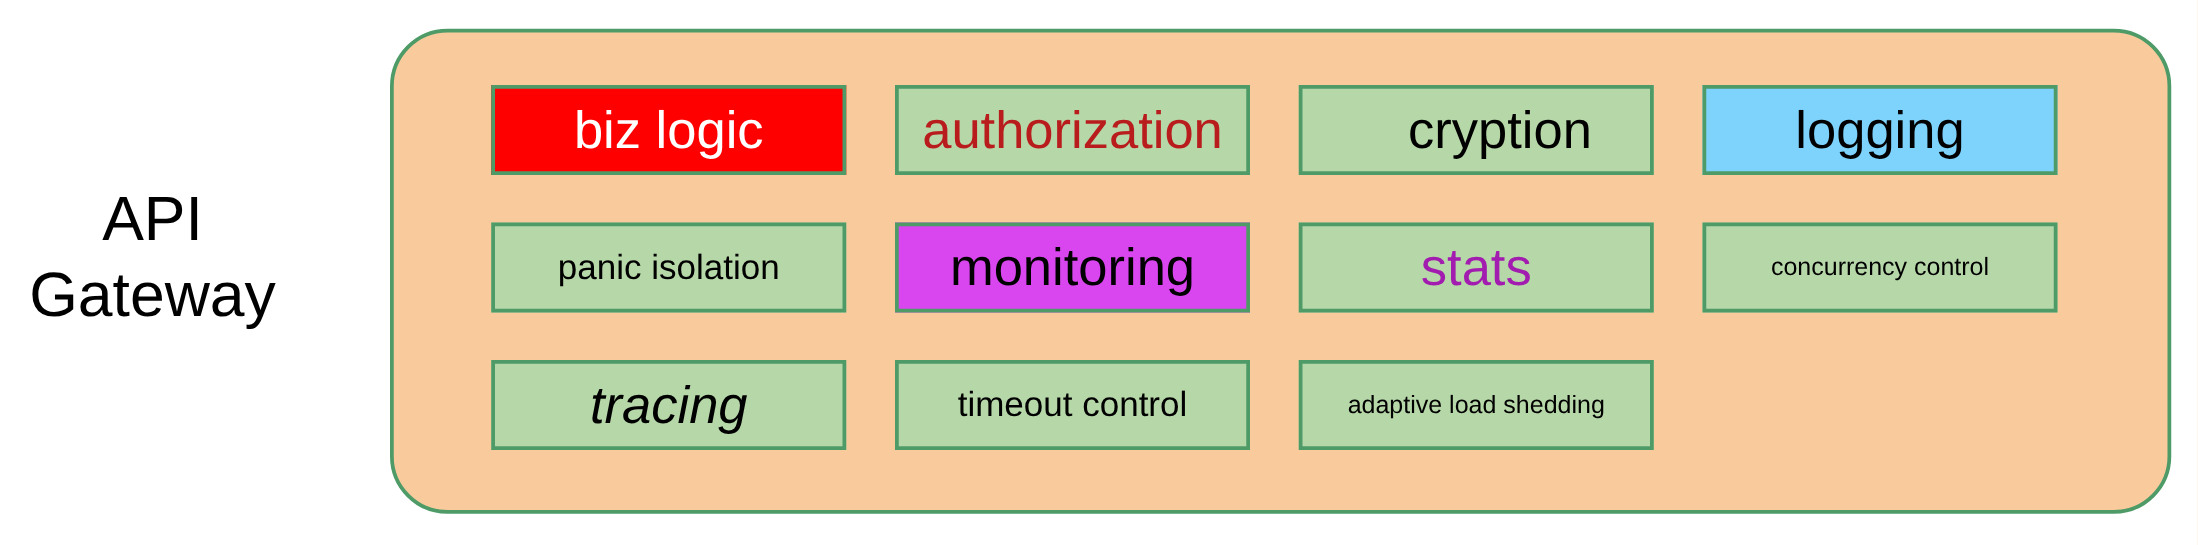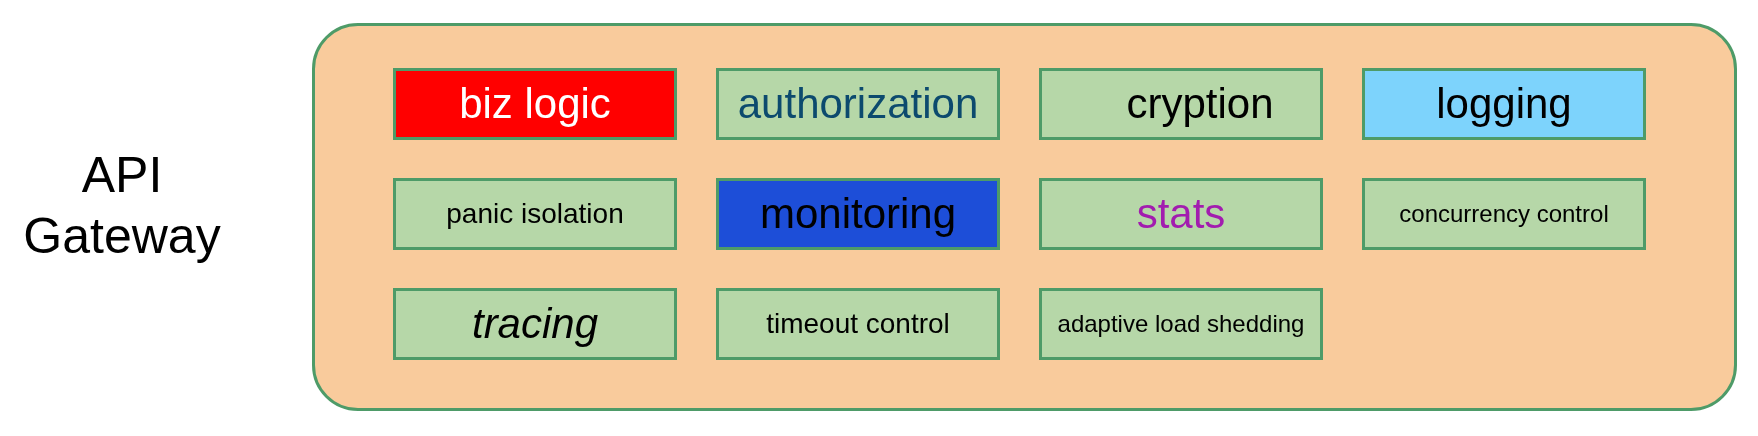--- a/index.html
+++ b/index.html
@@ -54,40 +54,40 @@
     color: #000000;
     display: flex;
     align-items: center;
     justify-content: center;
     text-align: center;
     line-height: 1.12;
     padding: 0 6px;
   }
   .size-lg { font-size: 42px; }
   .size-md { font-size: 28px; }
-  .size-sm { font-size: 24px; line-height: 38px; }
+  .size-sm { font-size: 20px; line-height: 38px; }
 </style>
 </head>
 <body>
 
 <div id="stage">
 
   <div class="gateway-title">
     <div>API</div>
     <div>Gateway</div>
   </div>
 
   <div class="gateway-container">
     <div class="module-grid" id="module-grid">
         <div class="module-box size-lg" style="background: rgb(255, 0, 0); color: rgb(255, 255, 255);">biz logic</div>
-        <div class="module-box size-lg" style="background: rgb(182, 215, 168); color: #0c4a6e;">authorization</div>
+        <div class="module-box size-lg" style="background: rgb(182, 215, 168); color: #b91c1c;">authorization</div>
         <div class="module-box size-lg" style="background: rgb(182, 215, 168); color: rgb(0, 0, 0); padding-left: 44px;">cryption</div>
         <div class="module-box size-lg" style="background: #7dd3fc; color: rgb(0, 0, 0);">logging</div>
         <div class="module-box size-md" style="background: rgb(182, 215, 168); color: rgb(0, 0, 0);">panic isolation</div>
-        <div class="module-box size-lg" style="background: #1d4ed8; color: rgb(0, 0, 0);">monitoring</div>
+        <div class="module-box size-lg" style="background: #d946ef; color: rgb(0, 0, 0);">monitoring</div>
         <div class="module-box size-lg" style="background: rgb(182, 215, 168); color: #a21caf;">stats</div>
         <div class="module-box size-sm" style="background: rgb(182, 215, 168); color: rgb(0, 0, 0);">concurrency control</div>
         <div class="module-box size-lg" style="background: rgb(182, 215, 168); color: rgb(0, 0, 0); font-style: italic;">tracing</div>
         <div class="module-box size-md" style="background: rgb(182, 215, 168); color: rgb(0, 0, 0);">timeout control</div>
         <div class="module-box size-sm" style="background: rgb(182, 215, 168); color: rgb(0, 0, 0);">adaptive load shedding</div>
       </div>
   </div>
 
 </div>
 

